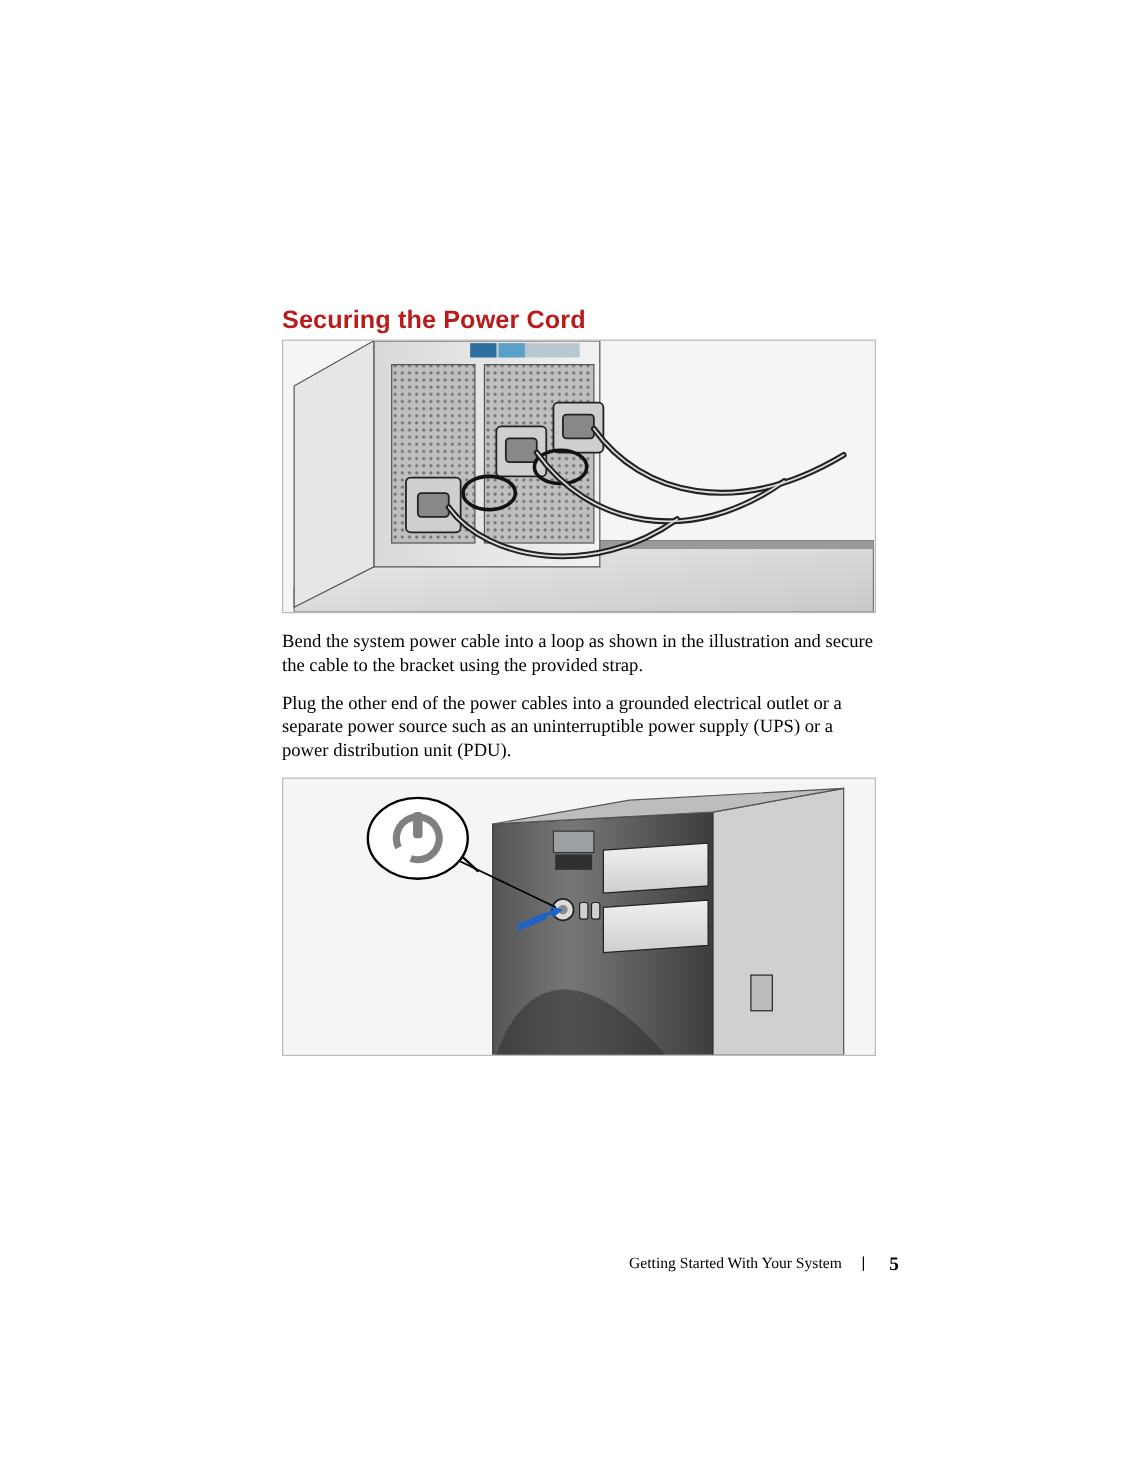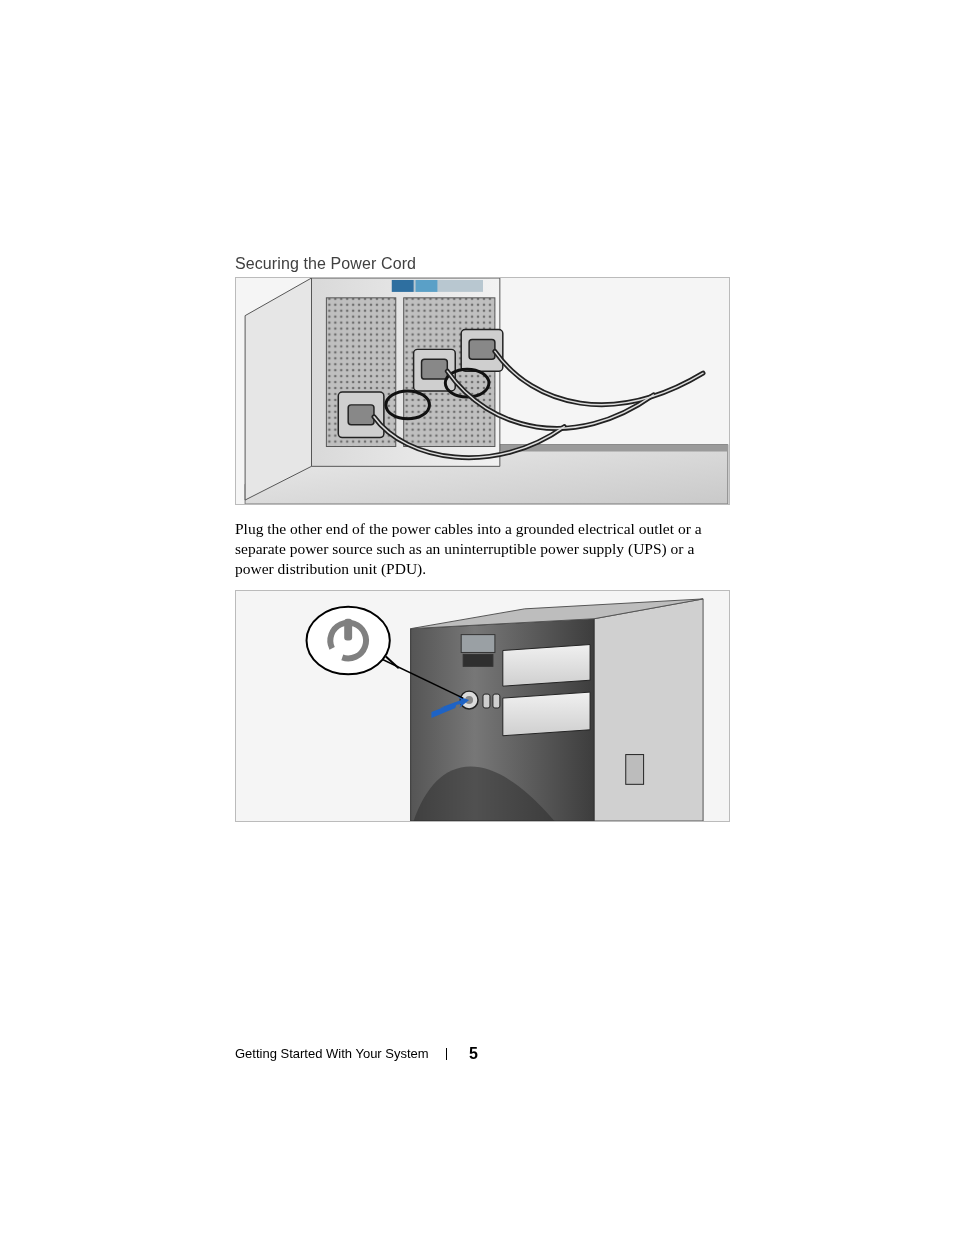--- a/index.html
+++ b/index.html
@@ -13,23 +13,23 @@
   }
   .page {
     position: relative;
     width: 954px;
     height: 1235px;
     box-sizing: border-box;
     padding: 255px 214px 0 235px;
   }
   .heading {
     font-family: "Helvetica Neue", Arial, sans-serif;
-    font-weight: 400;
-    font-size: 16px;
-    color: #404040;
+    font-weight: 700;
+    font-size: 21px;
+    color: #b91c1c;
     margin: 0 0 4px 0;
     letter-spacing: 0.1px;
   }
   .figure {
     width: 495px;
     background: #f5f5f5;
     border: 1px solid #bbb;
     box-sizing: border-box;
     position: relative;
     overflow: hidden;
@@ -44,24 +44,24 @@
     color: #000;
     margin: 0 0 12px 0;
     max-width: 500px;
   }
   .second-heading { margin-top: 18px; margin-bottom: 4px; }
   .footer {
     position: absolute;
     left: 235px;
     right: 205px;
     top: 1045px;
-    font-family: Liberation Sans, sans-serif;
+    font-family: Liberation Serif, serif;
     font-size: 13px;
     color: #000;
-    text-align: left;
+    text-align: right;
   }
   .footer .sep {
     display: inline-block;
     width: 1px;
     height: 12px;
     background: #000;
     vertical-align: -2px;
     margin: 0 18px 0 14px;
   }
   .footer .pageno {
@@ -131,20 +131,21 @@
         <path d="M260 74  C 300 130, 380 150, 470 96"></path>
       </g>
       <g fill="none" stroke="#ddd" stroke-width="1.5" stroke-linecap="round">
         <path d="M138 140 C 170 185, 260 200, 330 150"></path>
         <path d="M212 94  C 255 155, 340 175, 420 118"></path>
         <path d="M260 74  C 300 130, 380 150, 470 96"></path>
       </g>
     </svg>
   </div>
 
+  <p class="body-text">Bend the system power cable into a loop as shown in the illustration and secure the cable to the bracket using the provided strap.</p>
   <p class="body-text">Plug the other end of the power cables into a grounded electrical outlet or a separate power source such as an uninterruptible power supply (UPS) or a power distribution unit (PDU).</p>
 
 
   <div class="figure fig-b">
     <svg viewBox="0 0 495 232" xmlns="http://www.w3.org/2000/svg">
       <defs>
         <linearGradient id="front" x1="0" y1="0" x2="1" y2="0">
           <stop offset="0" stop-color="#555"></stop>
           <stop offset="0.35" stop-color="#777"></stop>
           <stop offset="1" stop-color="#3d3d3d"></stop>

